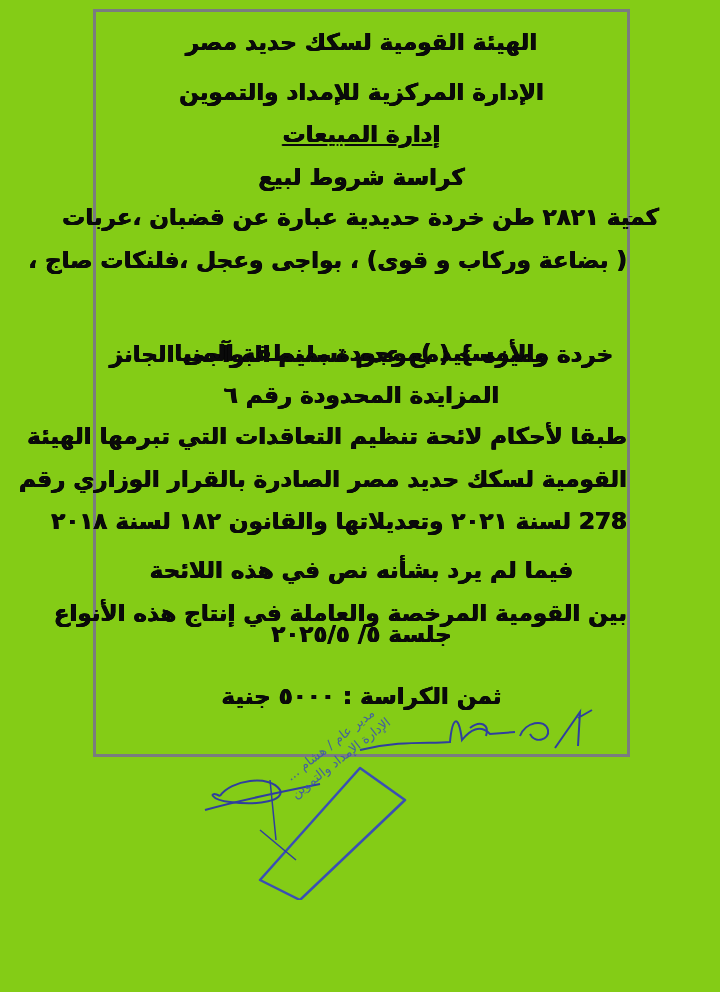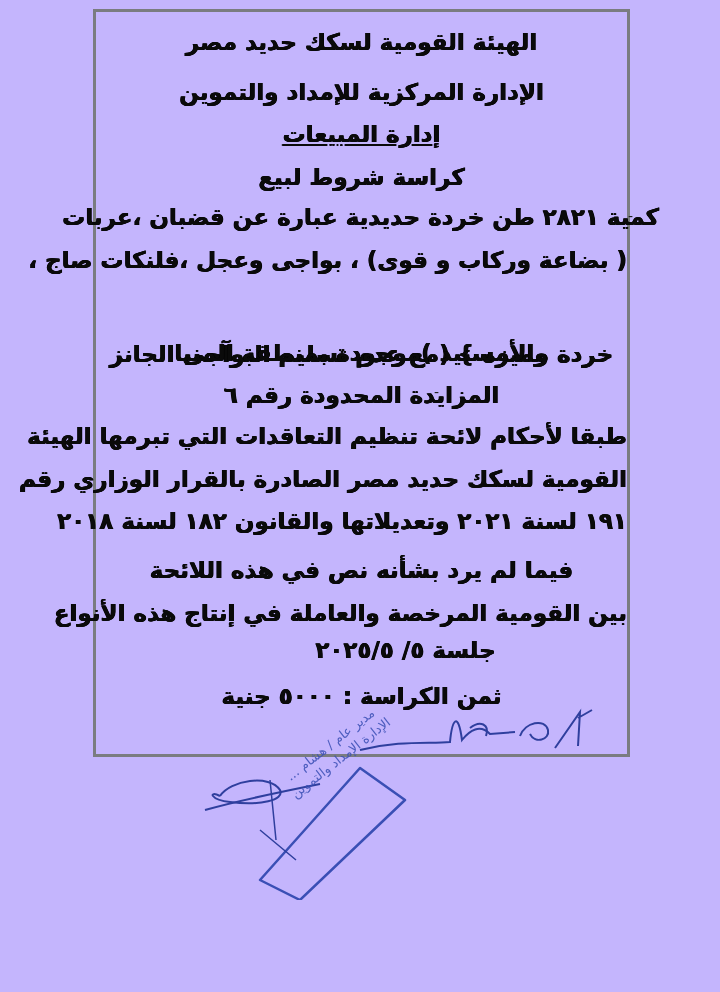--- a/index.html
+++ b/index.html
@@ -12,21 +12,21 @@
       height: 992px;
       position: relative;
       overflow: hidden;
       font-family: "DejaVu Sans", sans-serif;
       color: #0a0a0a;
     }
     .page {
       position: absolute;
       left: 0; top: 0;
       width: 720px; height: 992px;
-      background: #c4b5fd;
+      background: #84cc16;
     }
     .frame {
       position: absolute;
       left: 93px;
       top: 9px;
       width: 531px;
       height: 742px;
       border: 3px solid #7a7c80;
       box-sizing: content-box;
     }
@@ -104,25 +104,25 @@
     <span class="bullet" style="right:-6px; top:196px;">-</span>
     <div class="line" style="top:234px;">( بضاعة وركاب و قوى) ، بواجى وعجل  ،فلنكات صاج ،</div>
     <div class="line" style="top:284px;margin-top:44px;">خردة مميزه  } (مع عدم تسليم البوآجى الجانز</div>
     <div class="line" style="top:327px;">والأمستيد )موجودة بمنطقة المنيا</div>
 
     <div class="line" style="top:369px;">المزايدة المحدودة رقم ٦</div>
     <span class="bullet" style="right:188px; top:372px;">-</span>
 
     <div class="line" style="top:410px;">طبقا لأحكام لائحة تنظيم التعاقدات التي تبرمها الهيئة</div>
     <div class="line" style="top:453px;">القومية لسكك حديد مصر الصادرة بالقرار الوزاري رقم</div>
-    <div class="line" style="top:495px;">١٩١ لسنة ٢٠٢١  وتعديلاتها والقانون ١٨٢ لسنة ٢٠١٨</div>
+    <div class="line" style="top:495px;">278 لسنة ٢٠٢١  وتعديلاتها والقانون ١٨٢ لسنة ٢٠١٨</div>
     <div class="line" style="top:544px;">فيما لم يرد بشأنه نص في هذه اللائحة</div>
     <div class="line" style="top:587px;">بين القومية المرخصة والعاملة في إنتاج هذه الأنواع</div>
 
-    <div class="line" style="top:624px;margin-left:44px;">جلسة ٥/ ٢٠٢٥/٥</div>
+    <div class="line" style="top:608px;">جلسة ٥/ ٢٠٢٥/٥</div>
     <div class="line" style="top:670px;">ثمن الكراسة : ٥٠٠٠  جنية</div>
   </div>
 
   <svg class="sig-top" viewBox="0 0 260 60">
     <path d="M20 50 C 60 40, 90 44, 110 42 C 112 20, 118 10, 122 40 C 130 30, 140 24, 150 34 L 175 32" fill="none" stroke="#2f3f9e" stroke-width="2"></path>
     <path d="M130 28 C 140 20, 150 24, 146 36" fill="none" stroke="#2f3f9e" stroke-width="2"></path>
     <path d="M180 36 C 185 22, 205 18, 208 30 C 210 40, 195 44, 190 34" fill="none" stroke="#2f3f9e" stroke-width="2"></path>
     <path d="M215 48 L 240 12 L 238 46 M 238 18 L 252 10" fill="none" stroke="#2f3f9e" stroke-width="2"></path>
   </svg>
 

